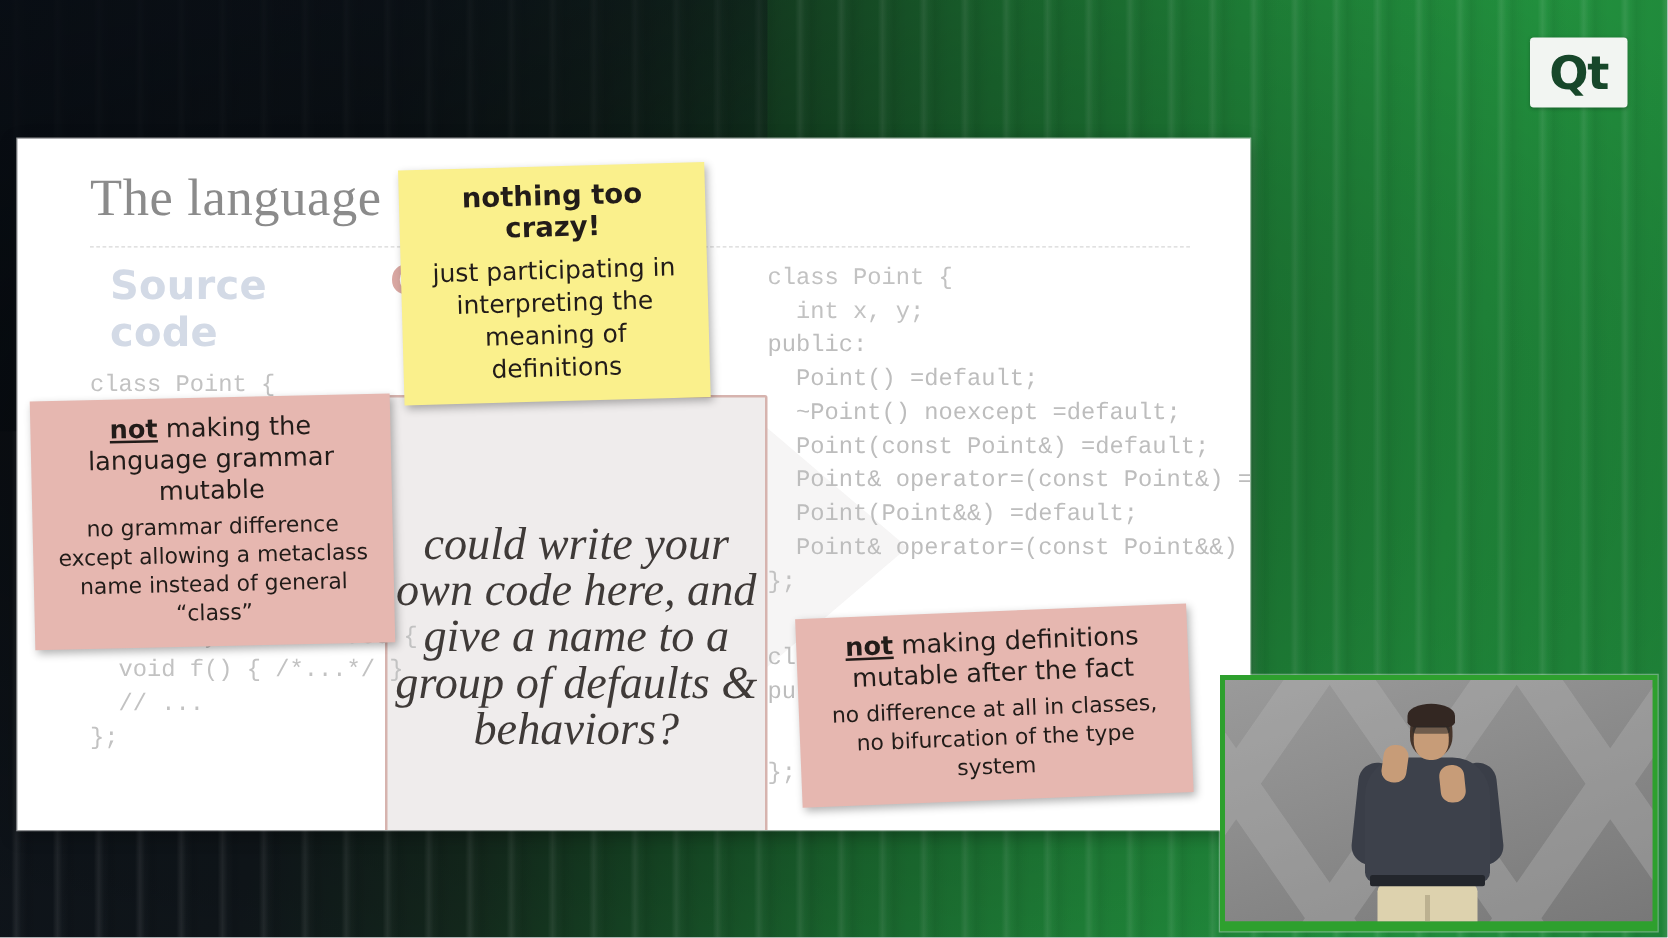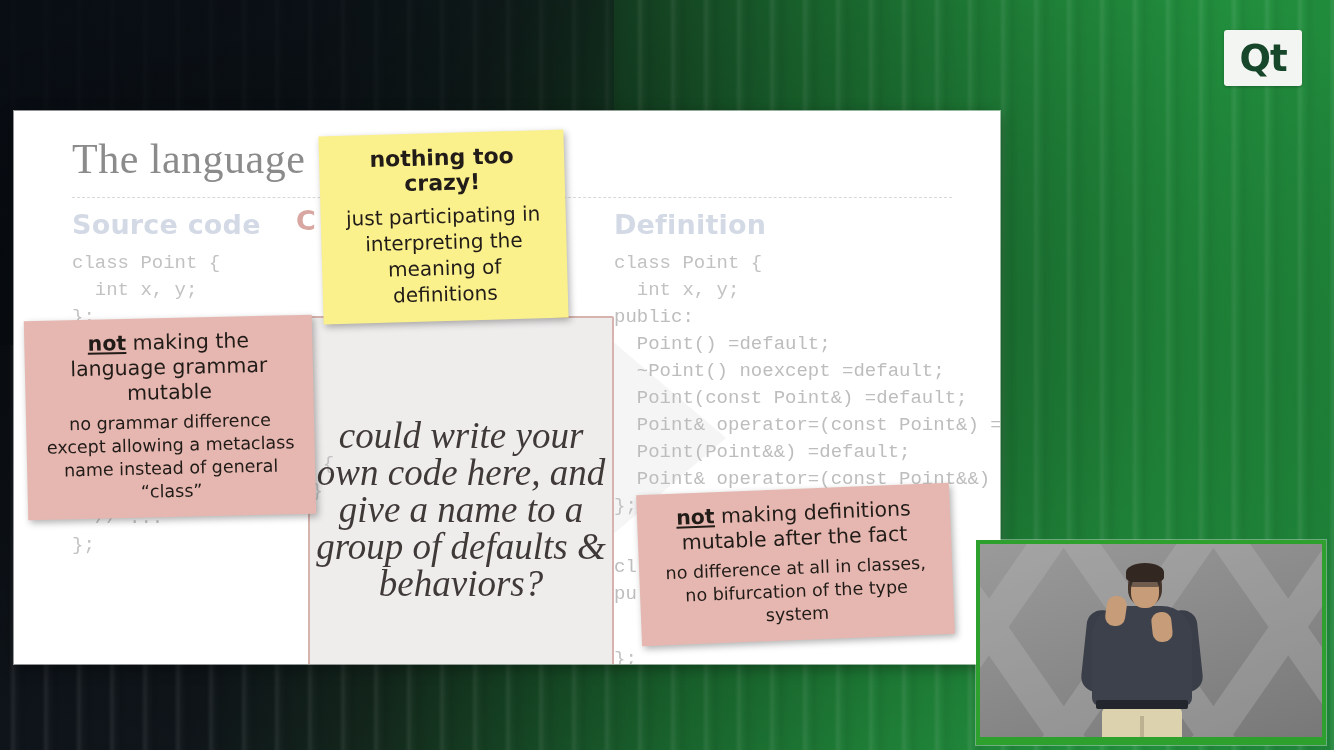--- a/index.html
+++ b/index.html
@@ -120,23 +120,24 @@
     width: 280px; height: 330px;
     opacity: .5;
     pointer-events: none;
   }
 
   
   .col { position: absolute; top: 98px; }
   .col-head {
     font-family: "DejaVu Sans", sans-serif;
     font-weight: 700;
-    font-size: 27px;
+    font-size: 32px;
     letter-spacing: .2px;
     margin-bottom: 10px;
+    margin-left: 16px;
   }
   .col-source .col-head { color: #d3dae6; }
   .col-compile .col-head { color: #d9a7a2; }
   .col-definition .col-head { color: #d3dae6; }
 
   .col-source     { left: 58px;  width: 230px; }
   .col-compile    { left: 282px; width: 308px; top: 94px; }
   .col-definition { left: 600px; width: 380px; }
 
   .code {
@@ -281,21 +282,20 @@
   // ...
 };</div>
     </div>
 
     <div class="col col-compile">
       <div class="col-head">C</div>
     </div>
     <div class="mid-italic">could write your own code here, and give a name to a group of defaults &amp; behaviors?</div>
 
     <div class="col col-definition">
-      <div class="col-head">Definition</div>
       <div class="code dim">class Point {</div>
       <div class="code dim">  int x, y;</div>
       <div class="code gen">public:</div>
       <div class="code gen">  Point() =default;
   ~Point() noexcept =default;
   Point(const Point&amp;) =default;
   Point&amp; operator=(const Point&amp;) =default;
   Point(Point&amp;&amp;) =default;
   Point&amp; operator=(const Point&amp;&amp;) =default;</div>
       <div class="code dim">};</div>

